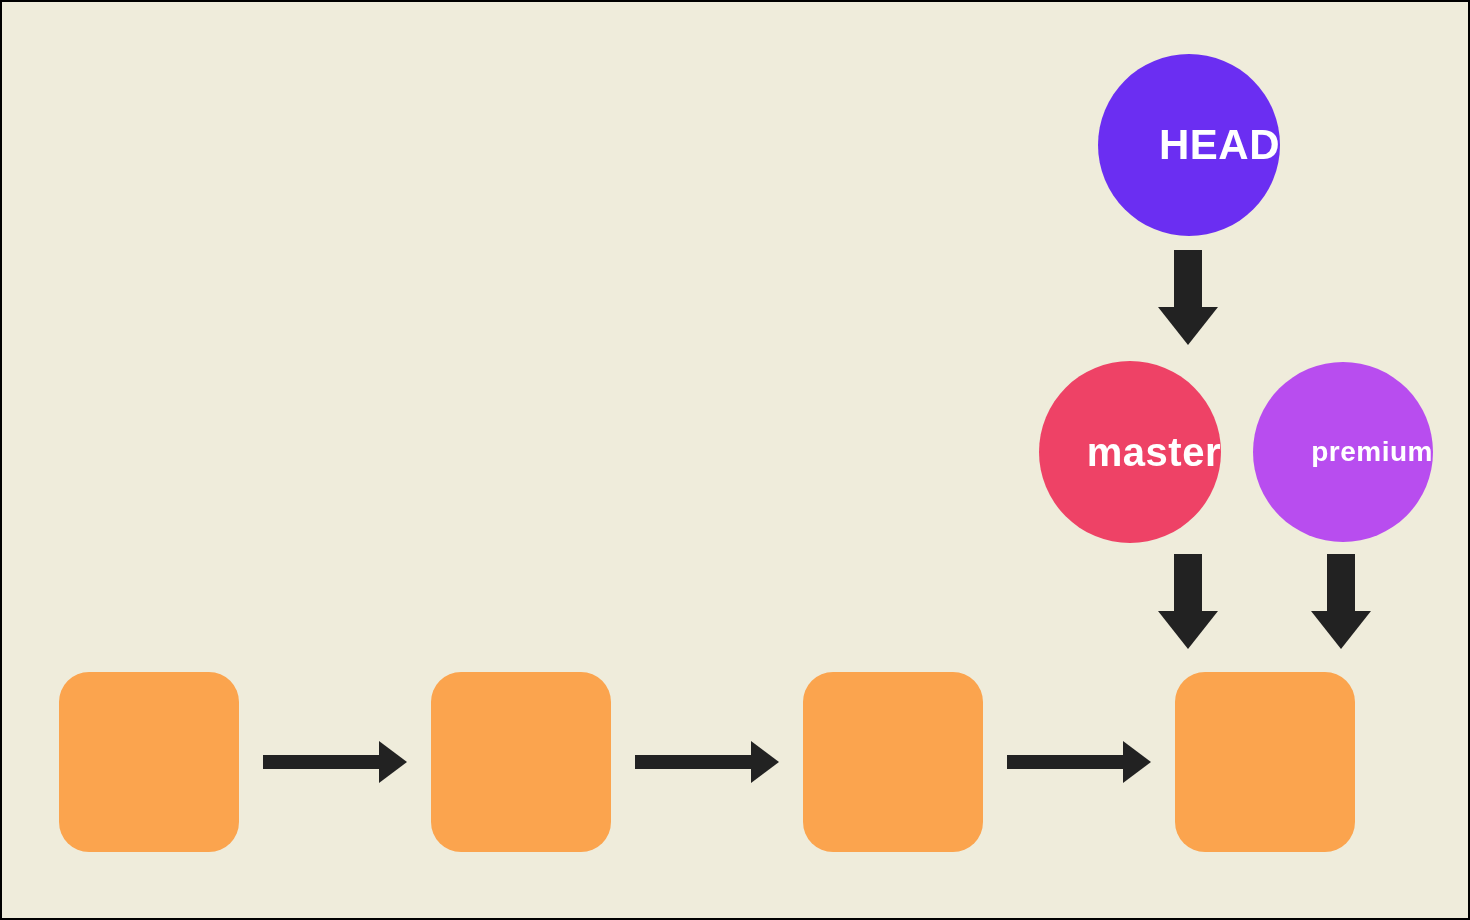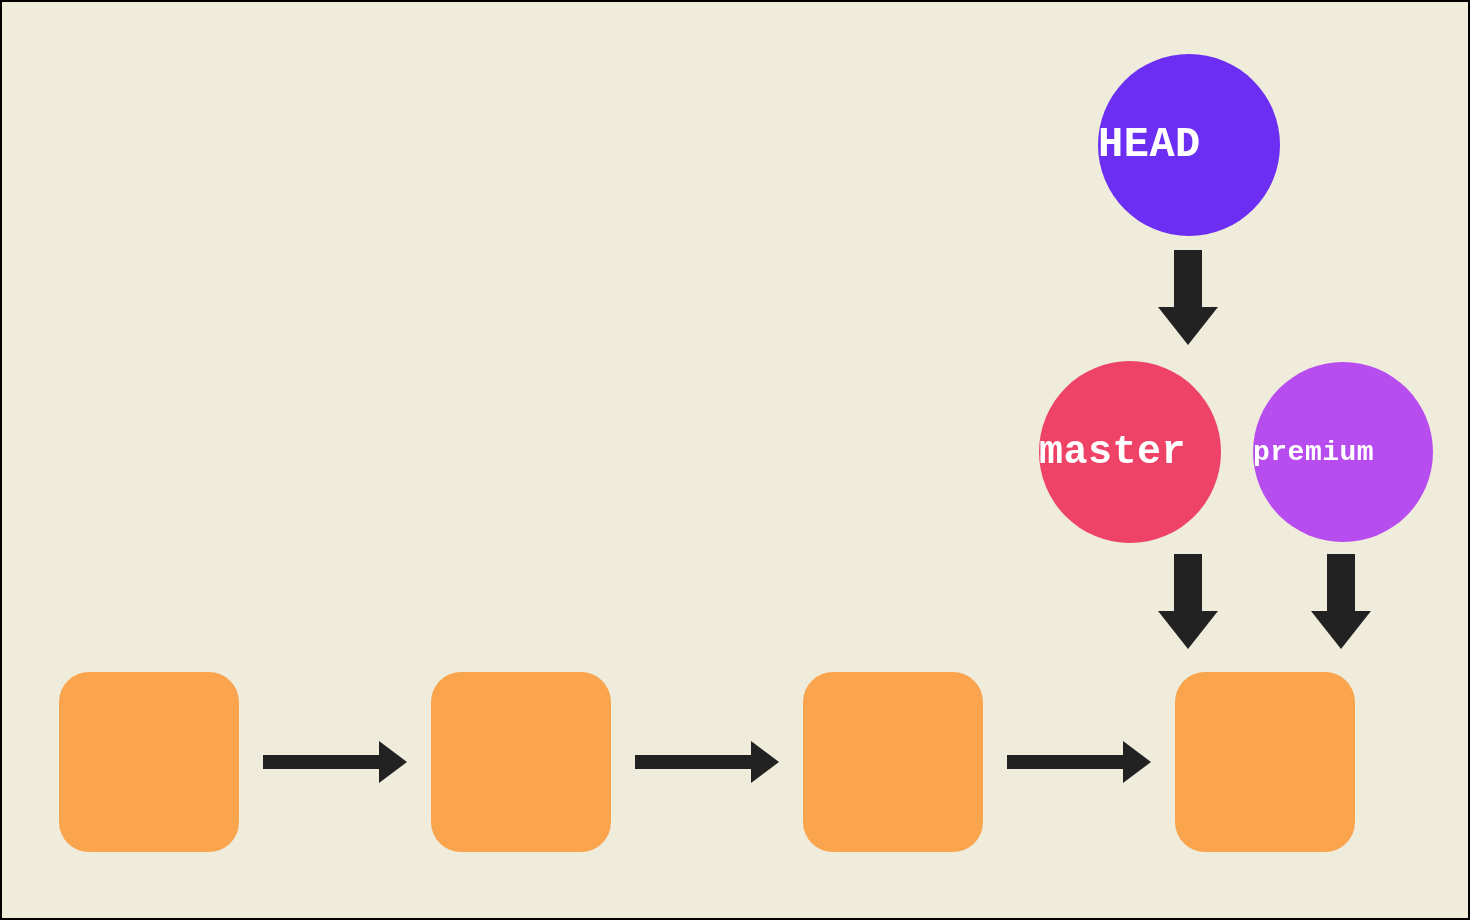--- a/index.html
+++ b/index.html
@@ -38,25 +38,24 @@
   .v-arrow { width: 60px; height: 95px; }
   .v-arrow.head-arrow    { left: 1156px; top: 248px; }
   .v-arrow.master-arrow  { left: 1156px; top: 552px; }
   .v-arrow.premium-arrow { left: 1309px; top: 552px; }
 
   .pointer {
     position: absolute;
     border-radius: 50%;
     display: flex;
     align-items: center;
-    justify-content: flex-start;
+    justify-content: flex-end;
     color: #FFFFFF;
     font-weight: bold;
     letter-spacing: 0.5px;
-    font-family: Liberation Mono, monospace;
   }
   .pointer.head {
     left: 1096px; top: 52px;
     width: 182px; height: 182px;
     background: #6B2EF2;
     font-size: 42px;
     z-index: 2;
   }
   .pointer.master {
     left: 1037px; top: 359px;

